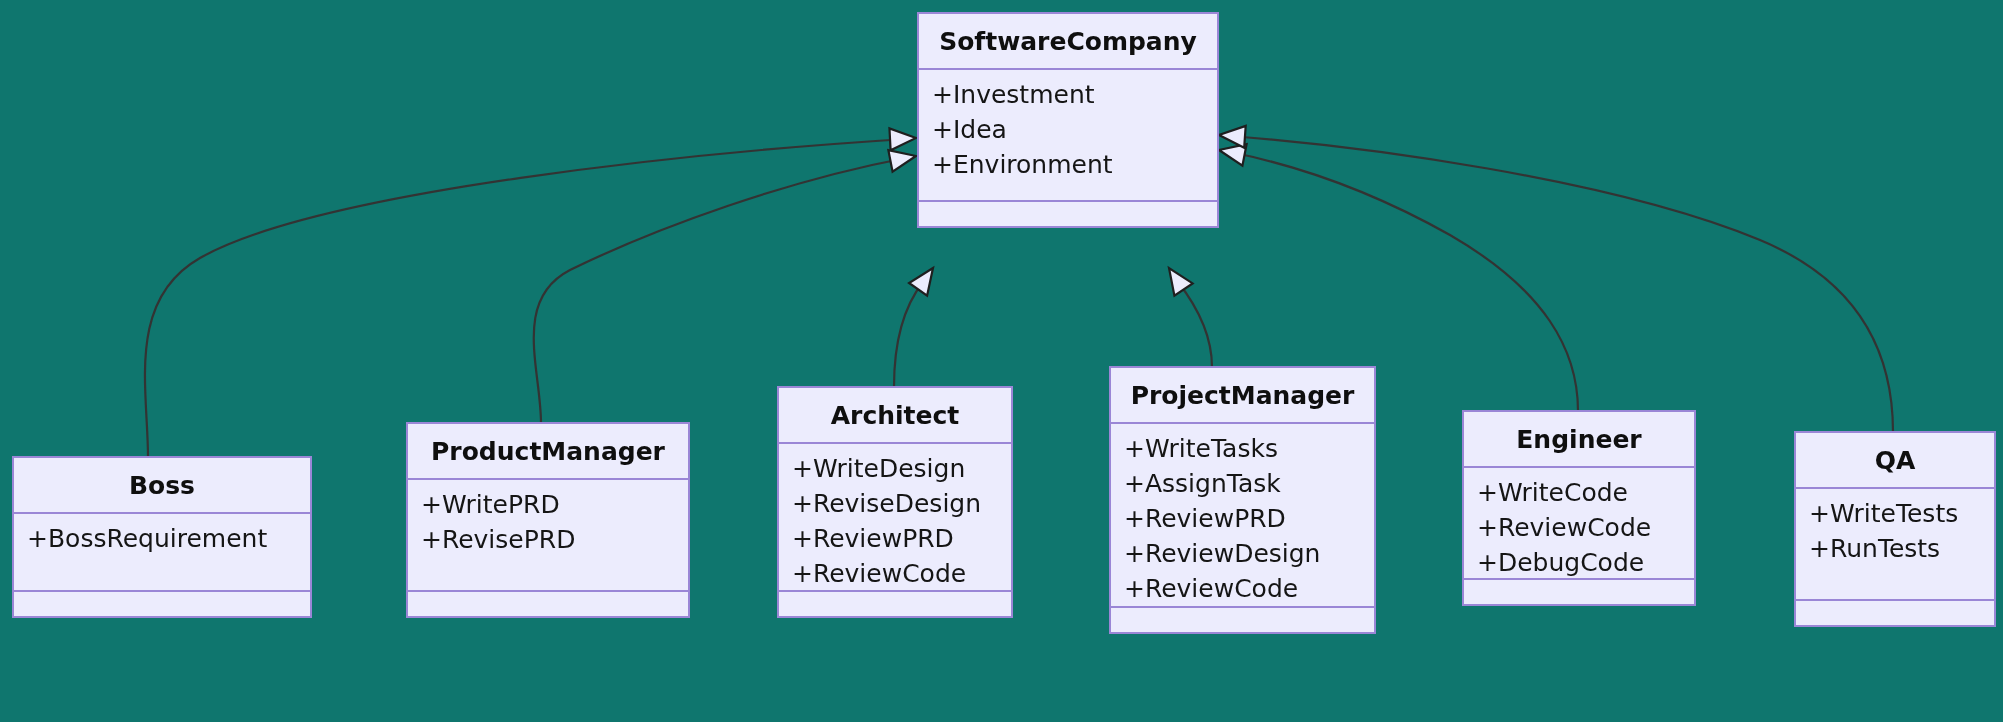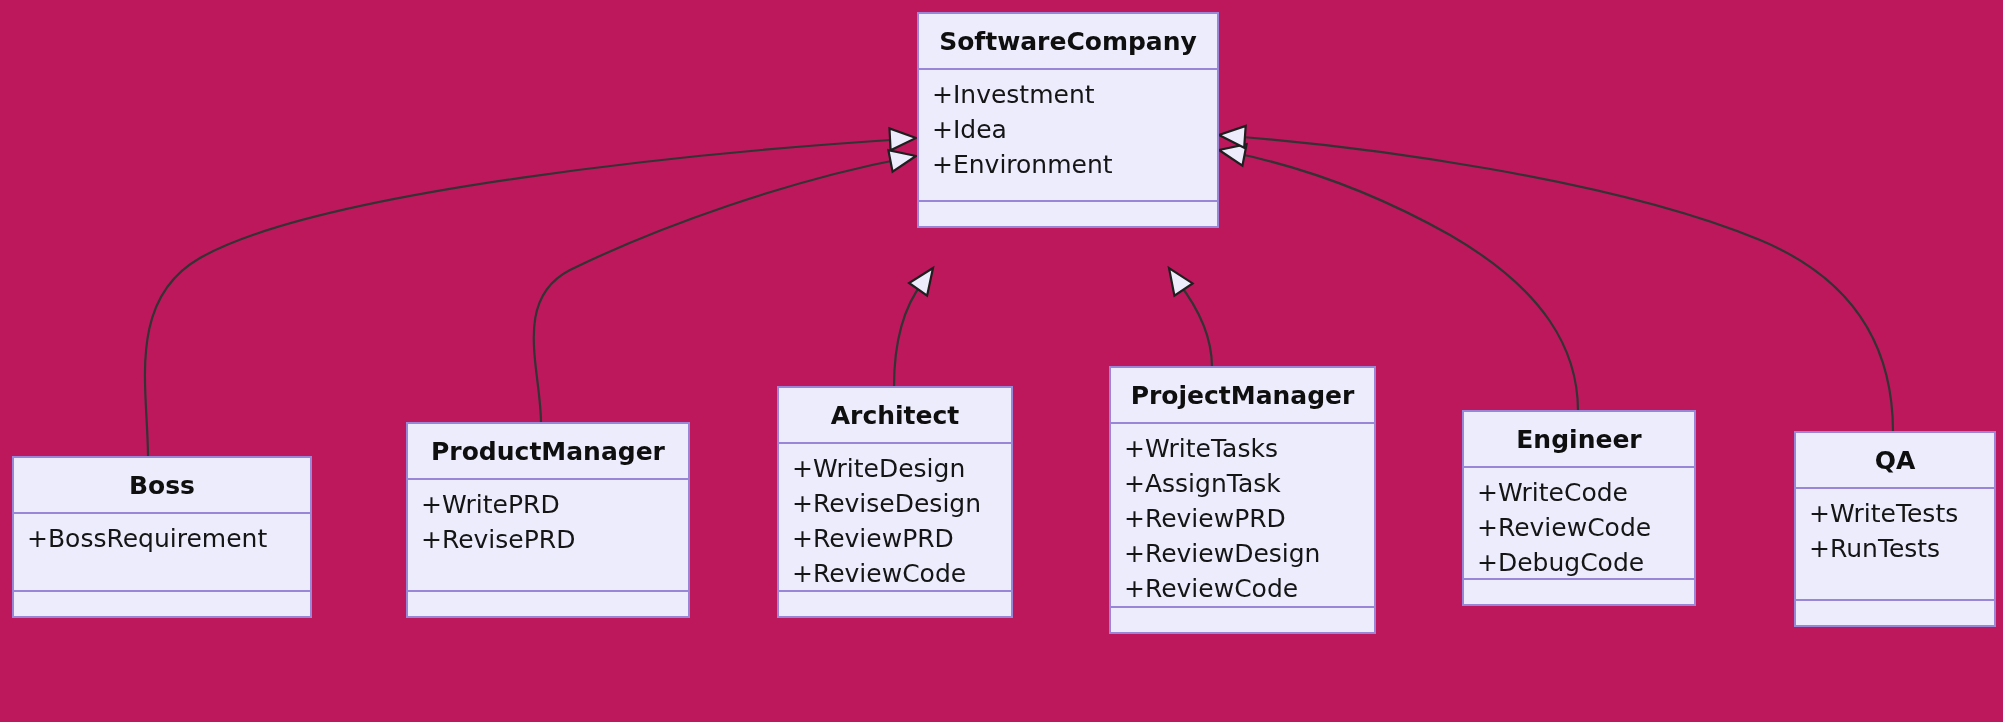--- a/index.html
+++ b/index.html
@@ -10,21 +10,21 @@
   body {
     width: 2003px;
     height: 722px;
     overflow: hidden;
     font-family: "DejaVu Sans", "Liberation Sans", sans-serif;
   }
   #diagram-root {
     position: relative;
     width: 2003px;
     height: 722px;
-    background: #be185d;
+    background: #0f766e;
   }
   svg#uml-canvas {
     display: block;
     width: 2003px;
     height: 722px;
   }
   .cls-box-rect {
     fill: #ececfd;
     stroke: #9a86d6;
     stroke-width: 2;

